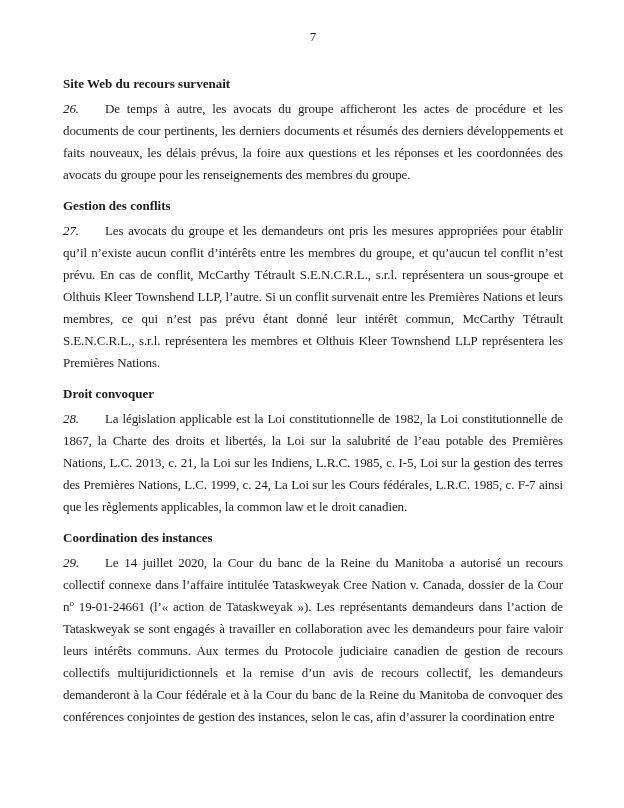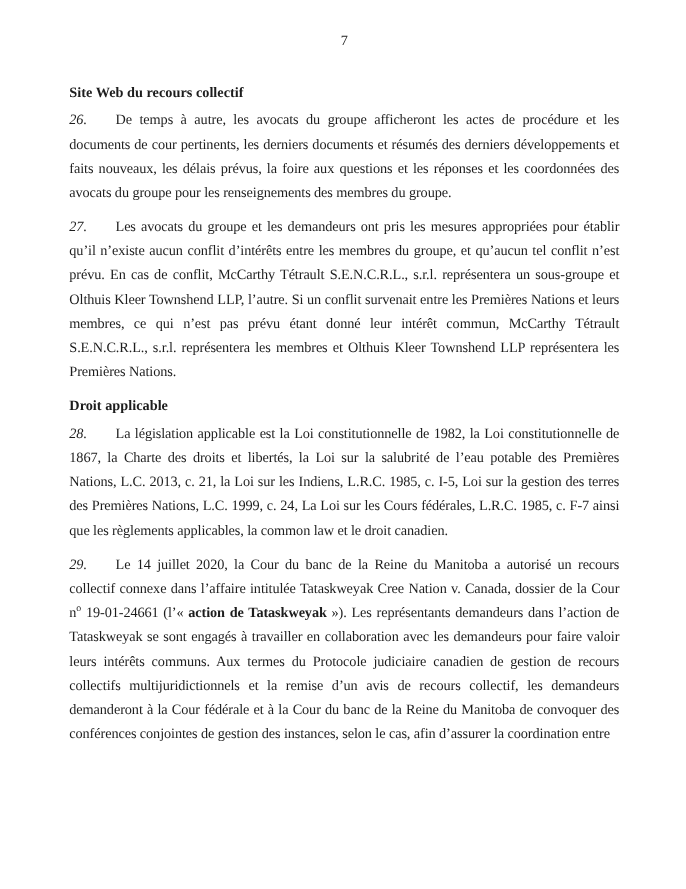--- a/index.html
+++ b/index.html
@@ -35,45 +35,47 @@
     margin: 0 0 9px 0;
     text-align: justify;
     letter-spacing: -0.1px;
   }
   .pnum {
     display: inline-block;
     width: 42px;
     font-style: italic;
   }
   .i { }
-  .b { font-weight: 700; }
+  .b { font-weight: 400; }
   sup {
     font-size: 9px;
     line-height: 0;
     vertical-align: super;
   }
 </style>
 </head>
 <body>
 
 <div class="page">
 
   <div class="page-number">7</div>
 
   <section>
-    <h2 class="heading">Site Web du recours collectif</h2>
+    <h2 class="heading">Site Web du recours survenait</h2>
     <p class="para"><span class="pnum">26.</span><span><span>De temps à autre, les avocats du groupe afficheront les actes de procédure et les documents de cour pertinents, les derniers documents et résumés des derniers développements et faits nouveaux, les délais prévus, la foire aux questions et les réponses et les coordonnées des avocats du groupe pour les renseignements des membres du groupe.</span></span></p>
   </section>
 
   <section>
+    <h2 class="heading">Gestion des conflits</h2>
     <p class="para"><span class="pnum">27.</span><span><span>Les avocats du groupe et les demandeurs ont pris les mesures appropriées pour établir qu’il n’existe aucun conflit d’intérêts entre les membres du groupe, et qu’aucun tel conflit n’est prévu. En cas de conflit, McCarthy Tétrault S.E.N.C.R.L., s.r.l. représentera un sous-groupe et Olthuis Kleer Townshend LLP, l’autre. Si un conflit survenait entre les Premières Nations et leurs membres, ce qui n’est pas prévu étant donné leur intérêt commun, McCarthy Tétrault S.E.N.C.R.L., s.r.l. représentera les membres et Olthuis Kleer Townshend LLP représentera les Premières Nations.</span></span></p>
   </section>
 
   <section>
-    <h2 class="heading">Droit applicable</h2>
+    <h2 class="heading">Droit convoquer</h2>
     <p class="para"><span class="pnum">28.</span><span><span>La législation applicable est la </span><span class="i">Loi constitutionnelle de 1982</span><span>, la </span><span class="i">Loi constitutionnelle de 1867</span><span>, la </span><span class="i">Charte des droits et libertés</span><span>, la </span><span class="i">Loi sur la salubrité de l’eau potable des Premières Nations, L.C. 2013, c. 21</span><span>, la </span><span class="i">Loi sur les Indiens</span><span>, L.R.C. 1985, c. I-5, </span><span class="i">Loi sur la gestion des terres des Premières Nations</span><span>, L.C. 1999, c. 24, </span><span class="i">La Loi sur les Cours fédérales</span><span>, L.R.C. 1985, c. F-7 ainsi que les règlements applicables, la common law et le droit canadien.</span></span></p>
   </section>
 
   <section>
+    <h2 class="heading">Coordination des instances</h2>
     <p class="para"><span class="pnum">29.</span><span><span>Le 14 juillet 2020, la Cour du banc de la Reine du Manitoba a autorisé un recours collectif connexe dans l’affaire intitulée </span><span class="i">Tataskweyak Cree Nation v. Canada</span><span>, dossier de la Cour n</span><sup>o</sup><span> 19-01-24661 (l’« </span><span class="b">action de Tataskweyak</span><span> »). Les représentants demandeurs dans l’action de Tataskweyak se sont engagés à travailler en collaboration avec les demandeurs pour faire valoir leurs intérêts communs. Aux termes du Protocole judiciaire </span><span class="i">canadien de gestion de recours collectifs multijuridictionnels et la remise d’un avis de recours collectif,</span><span> les demandeurs demanderont à la Cour fédérale et à la Cour du banc de la Reine du Manitoba de convoquer des conférences conjointes de gestion des instances, selon le cas, afin d’assurer la coordination entre</span></span></p>
   </section>
 
 </div>
 
 </body></html>

